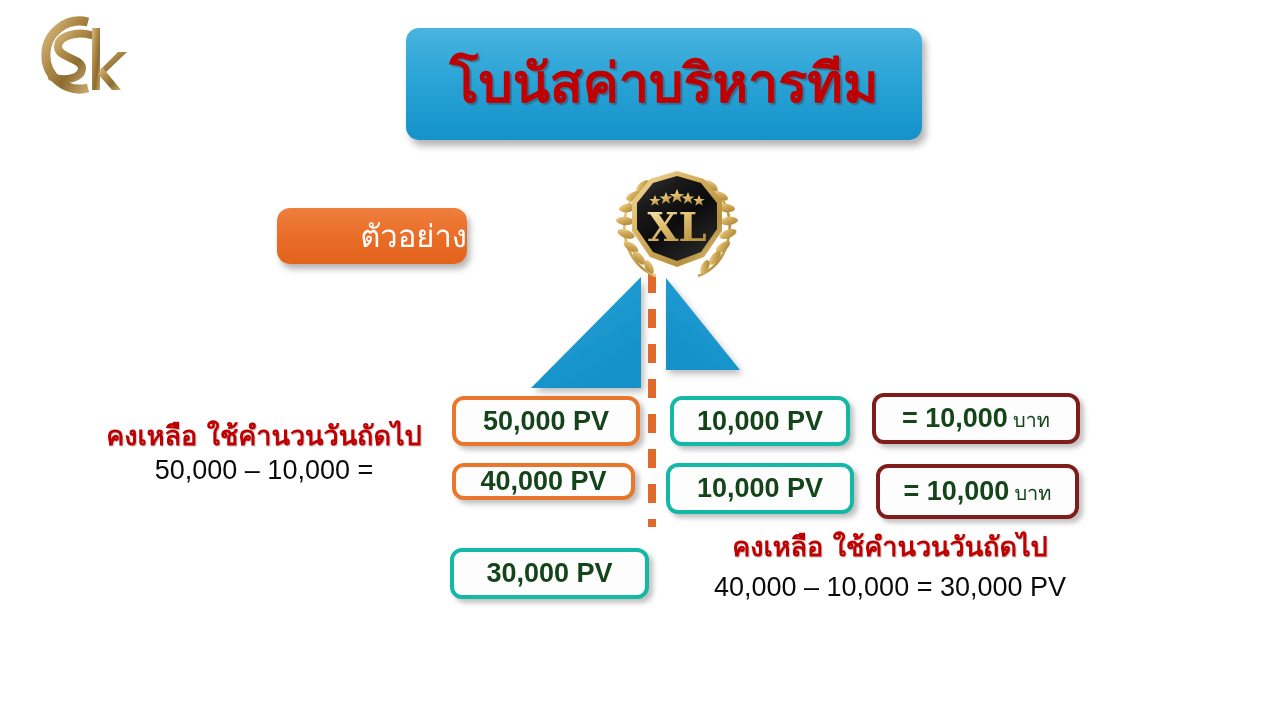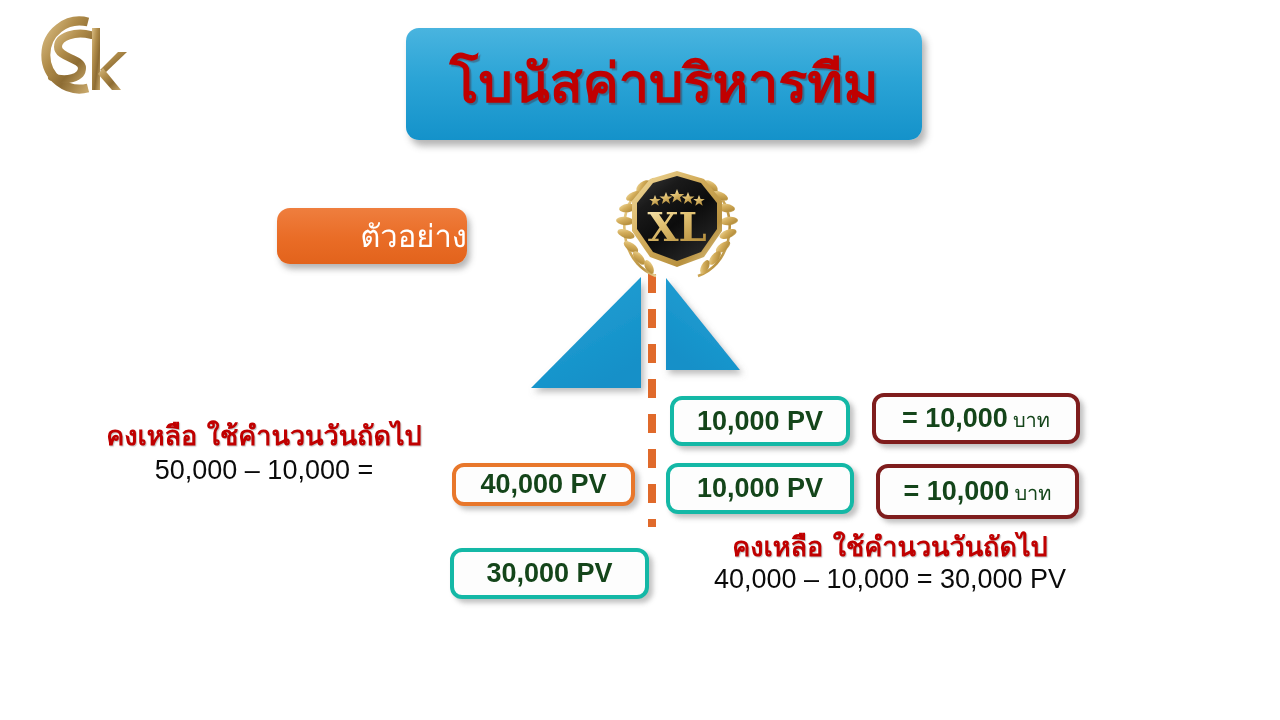--- a/index.html
+++ b/index.html
@@ -118,21 +118,21 @@
   .value-box.grey    { border: 4px solid #7f1d1d; }
 
   .box-text .baht-unit {
     font-family: "DejaVu Sans", "Liberation Sans", sans-serif;
     font-size: 20px;
     font-weight: normal;
     margin-left: 5px;
   }
 
   #box-50000  { left: 452px; top: 396px; width: 188px; height: 50px; }
-  #box-40000  { left: 452px; top: 463px; width: 183px; height: 43px; }
+  #box-40000  { left: 452px; top: 463px; width: 183px; height: 37px; }
   #box-30000  { left: 450px; top: 548px; width: 199px; height: 51px; }
   #box-10000-a{ left: 670px; top: 396px; width: 180px; height: 50px; }
   #box-10000-b{ left: 666px; top: 463px; width: 188px; height: 51px; }
   #box-baht-a { left: 872px; top: 393px; width: 208px; height: 51px; }
   #box-baht-b { left: 876px; top: 464px; width: 203px; height: 55px; }
 
   
   .annot-red {
     font-family: "DejaVu Sans", "Liberation Sans", sans-serif;
     font-size: 27px;
@@ -160,21 +160,21 @@
   }
   #annot-left .annot-black { margin-top: 6px; }
 
   #annot-bottom {
     position: absolute;
     left: 655px;
     top: 533px;
     width: 470px;
     text-align: center;
   }
-  #annot-bottom .annot-black { margin-top: 4px; }
+  #annot-bottom .annot-black { margin-top: 12px; }
 </style>
 </head>
 <body>
 
 <div id="slide">
 
   <div id="brand-logo">
     <svg width="130" height="95" viewBox="0 0 130 95">
       <defs>
         <linearGradient id="goldGrad" x1="0" y1="0" x2="1" y2="1">
@@ -286,20 +286,23 @@
         <polygon points="56,29 57.8,33.4 62.5,33.4 58.7,36.3 60.1,40.9 56,38.1 51.9,40.9 53.3,36.3 49.5,33.4 54.2,33.4"></polygon>
         <polygon points="67,26 69,31 74.3,31 70,34.2 71.6,39.4 67,36.2 62.4,39.4 64,34.2 59.7,31 65,31"></polygon>
         <polygon points="78,29 79.8,33.4 84.5,33.4 80.7,36.3 82.1,40.9 78,38.1 73.9,40.9 75.3,36.3 71.5,33.4 76.2,33.4"></polygon>
         <polygon points="89,32 90.6,36 94.8,36 91.4,38.6 92.7,42.7 89,40.2 85.3,42.7 86.6,38.6 83.2,36 87.4,36"></polygon>
       </g>
 
       <text x="67" y="78" text-anchor="middle" font-family="DejaVu Serif, Liberation Serif, serif" font-size="40" font-weight="bold" fill="url(#xlText)">XL</text>
     </svg>
   </div>
 
+  <div class="value-box orange" id="box-50000">
+    <span class="box-text">50,000 PV</span>
+  </div>
   <div class="value-box orange" id="box-40000">
     <span class="box-text">40,000 PV</span>
   </div>
   <div class="value-box blue" id="box-30000">
     <span class="box-text">30,000 PV</span>
   </div>
 
   <div class="value-box blue" id="box-10000-a">
     <span class="box-text">10,000 PV</span>
   </div>

